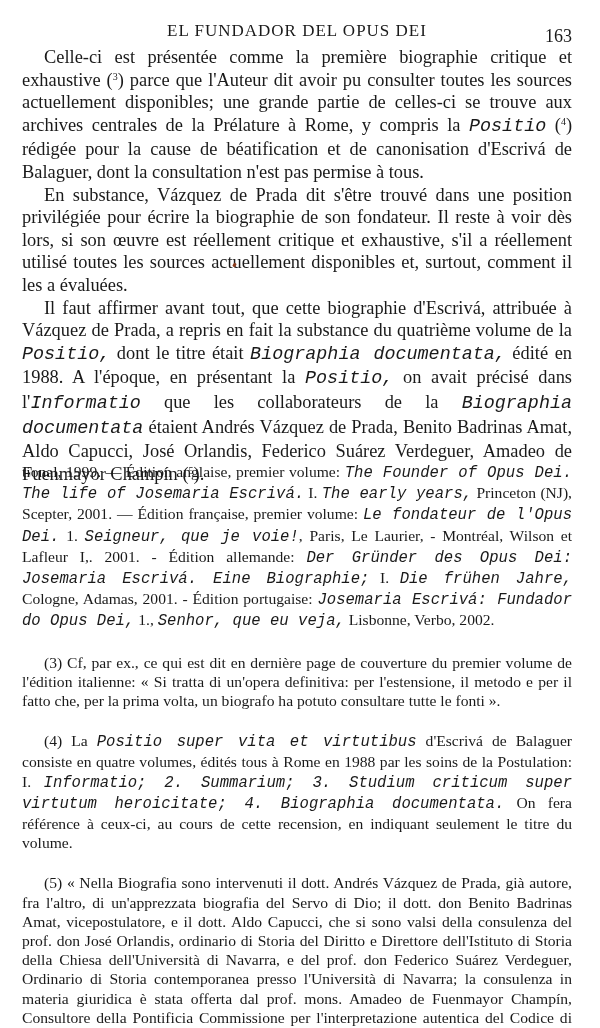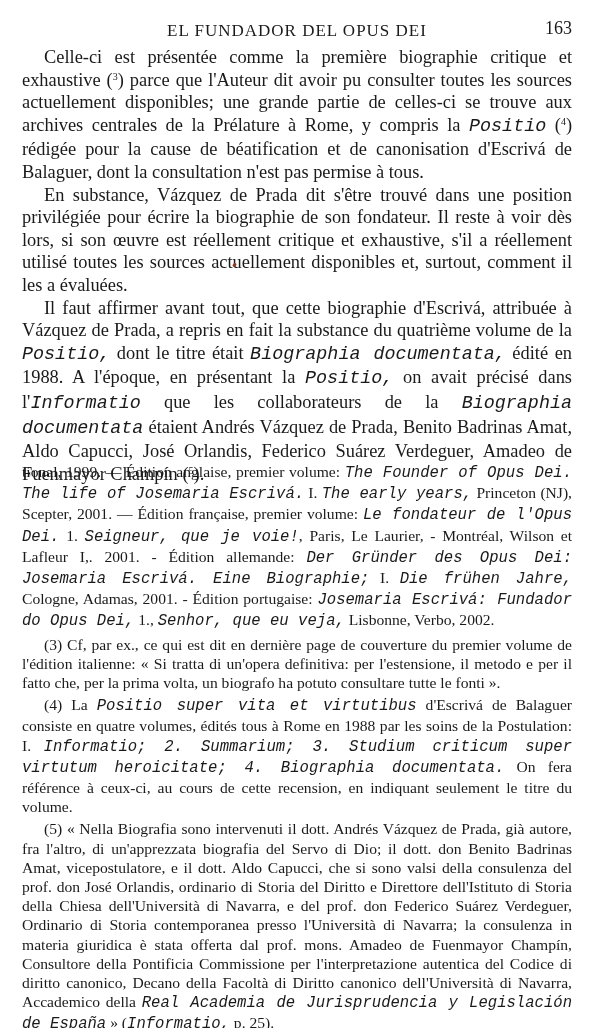--- a/index.html
+++ b/index.html
@@ -2,28 +2,28 @@
 <html><head>
 <meta charset="utf-8">
 <style>
   html, body { margin: 0; padding: 0; background: #ffffff; }
   body { width: 600px; height: 1028px; position: relative; overflow: hidden;
          font-family: "Liberation Serif", "DejaVu Serif", serif; color: #1a1a1a; }
   .page { position: absolute; left: 22px; top: 0; width: 550px; }
   .running-head { position: absolute; top: 18px; left: 0; width: 550px; height: 22px; }
   .running-title { position: absolute; left: 0; right: 0; text-align: center;
                    font-size: 17px; letter-spacing: 1px; top: 3px; }
-  .page-number { position: absolute; right: 0; top: 0; font-size: 18px; }
+  .page-number { position: absolute; right: 0; top: 8px; font-size: 18px; }
   .body-text { position: absolute; top: 46px; left: 0; width: 550px;
                font-size: 18.4px; line-height: 22.6px; text-align: justify; }
   .body-text p { margin: 0; text-indent: 22px; }
   .footnotes { position: absolute; top: 462px; left: 0; width: 550px;
                font-size: 15.6px; line-height: 19.2px; text-align: justify; }
   .footnotes p { margin: 0; }
-  .footnotes p.fn { text-indent: 22px; margin-top: 3px; }
+  .footnotes p.fn { text-indent: 22px; margin-top: 21px; }
   .footnotes p.cont { text-indent: 0; }
   i { font-style: italic; font-family: Liberation Mono, monospace; }
   sup { font-size: 10px; vertical-align: 6px; line-height: 0; }
   .speck { position: absolute; left: 233px; top: 263px; width: 3px; height: 4px;
            background: #8a3a1a; border-radius: 1px; transform: rotate(30deg); }
 </style>
 </head>
 <body>
 
 <div class="page">

